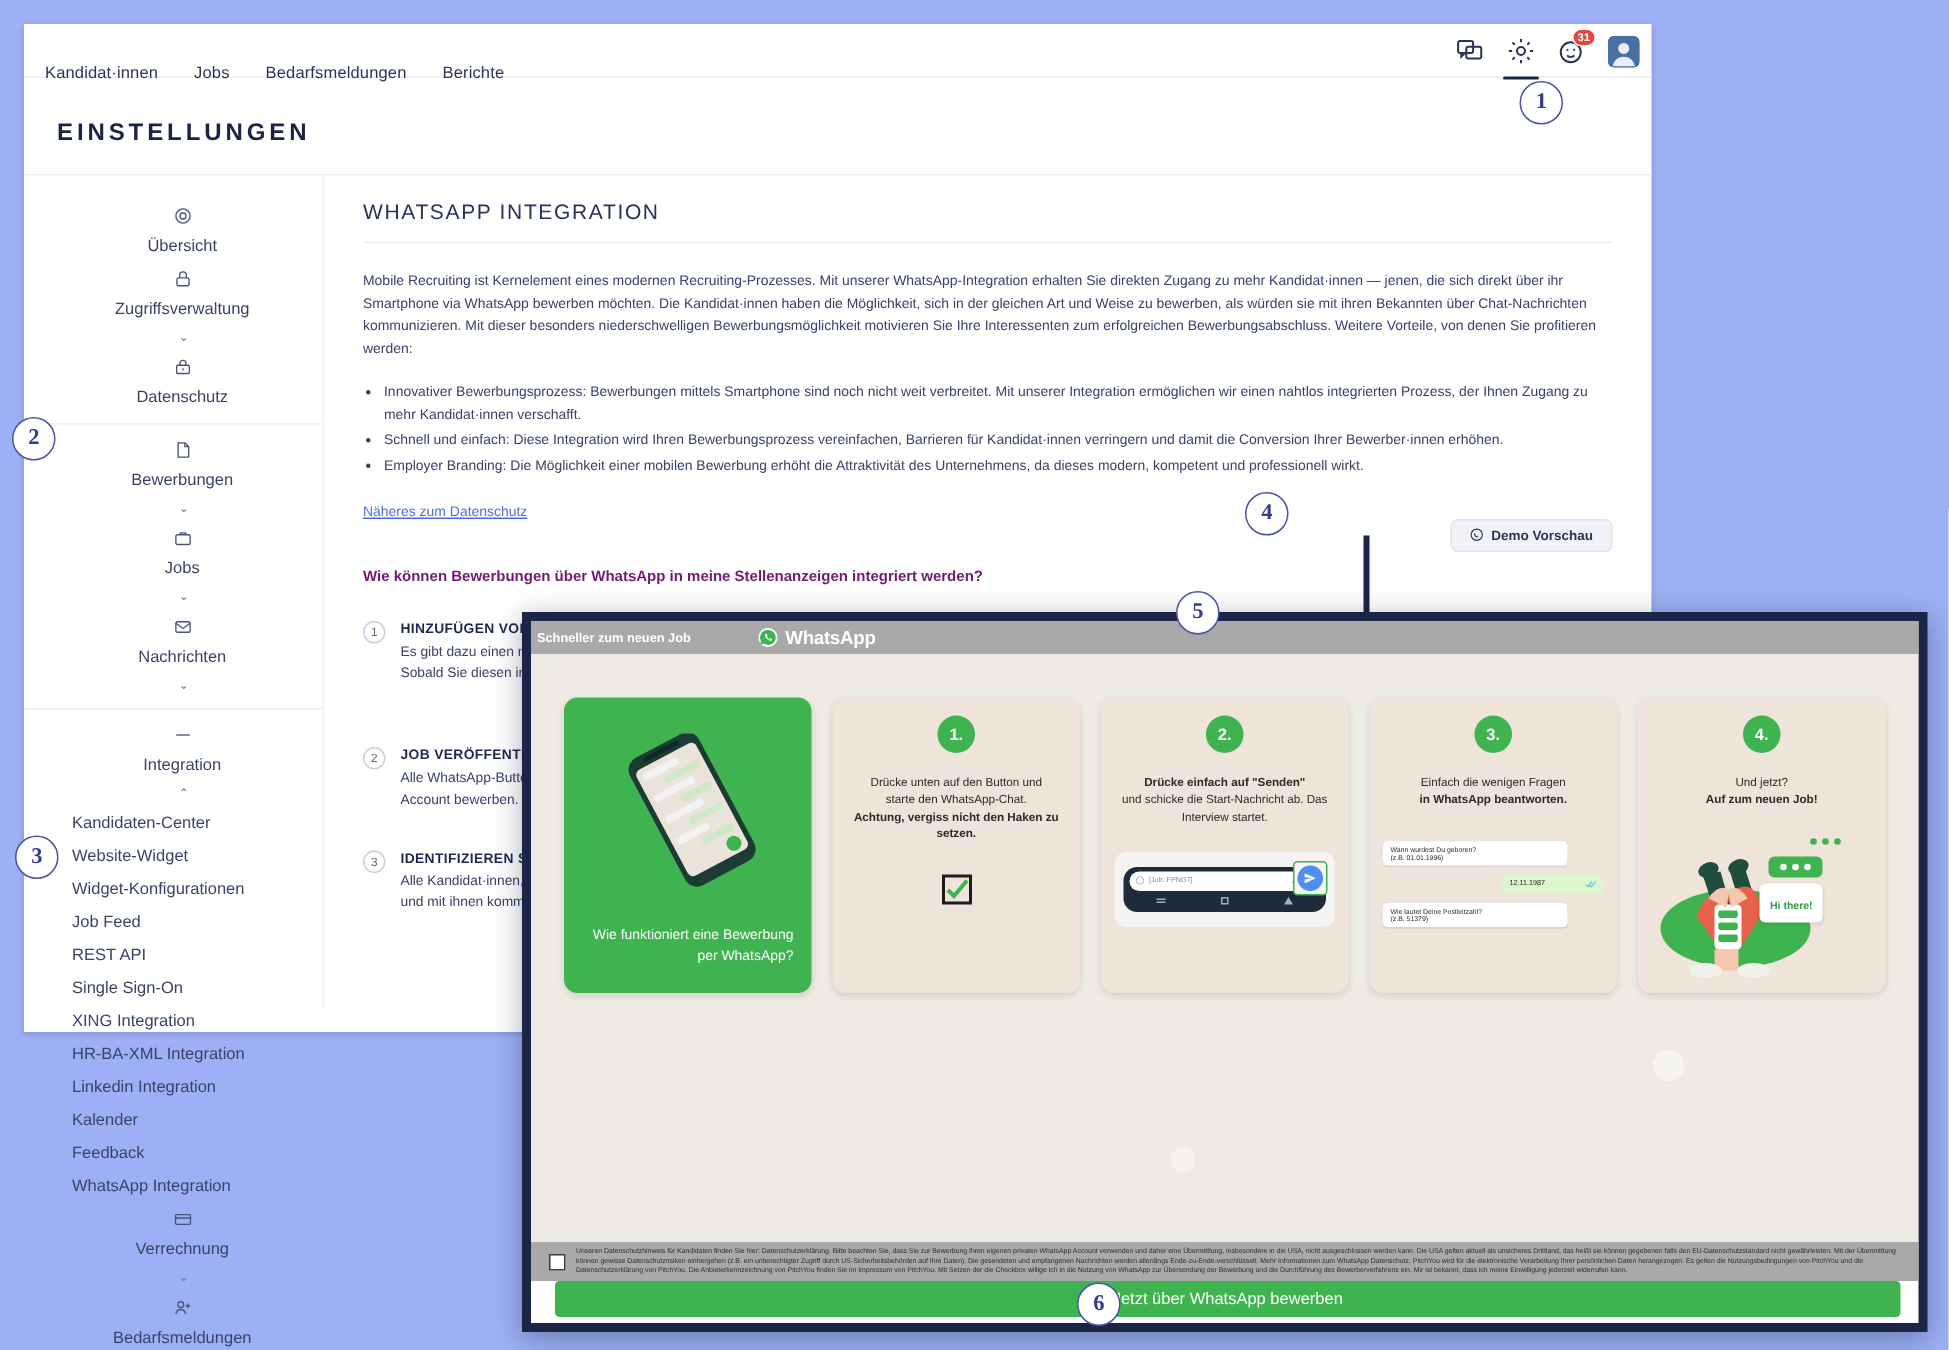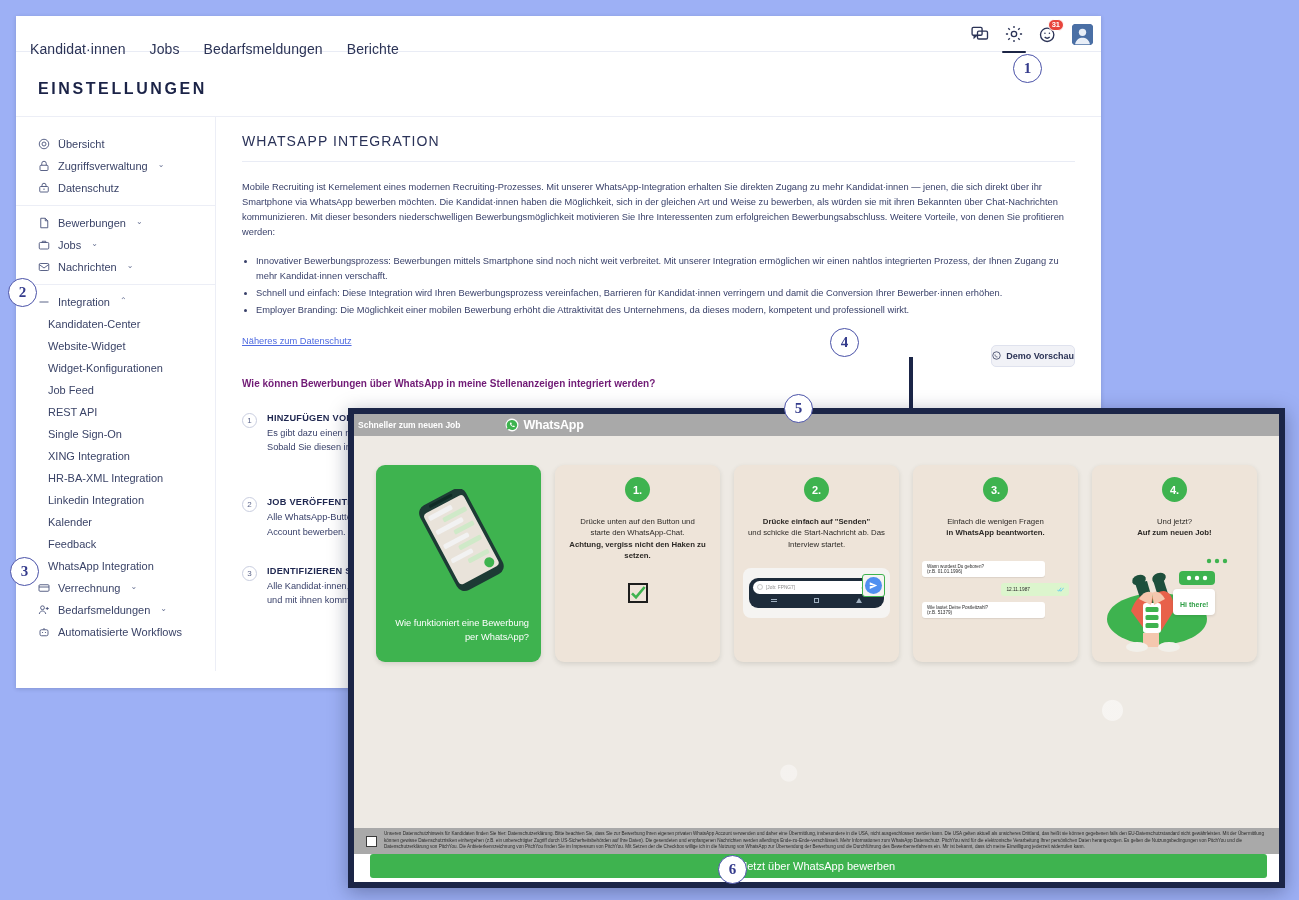--- a/index.html
+++ b/index.html
@@ -20,21 +20,21 @@
     box-shadow:0 1px 4px rgba(20,25,60,.18);
   }
 
   
   #topbar {
     height:36px; border-bottom:1px solid #e9ecf5;
     display:flex; align-items:center; padding:0 14px;
     position:relative;
   }
   .navlink {
-    font-size:14px; color:#2b3356; margin-right:24px;
+    font-size:11px; color:#2b3356; margin-right:24px;
     letter-spacing:.1px; cursor:pointer; white-space:nowrap;margin-top:31px;
   }
   #topbar-right {
     position:absolute; right:8px; top:0; height:36px;
     display:flex; align-items:center; gap:14px;
   }
   .tb-icon { position:relative; width:20px; height:20px; color:#2b3356; cursor:pointer;}
   .tb-icon svg { display:block; }
   #gear-wrap::after{
     content:""; position:absolute; left:-2px; right:-2px; bottom:-9px;
@@ -60,23 +60,23 @@
   #body-split { display:flex; border-top:1px solid #eceef6; height:555px; }
 
   
   #sidebar {
     width:200px; border-right:1px solid #eceef6; padding-top:10px;
     flex:0 0 200px;
   }
   .sb-group { padding:6px 0 6px 0; }
   .sb-group + .sb-group { border-top:1px solid #eceef6; }
   .sb-item {
-    display:flex; align-items:flex-start; gap:8px;
+    display:flex; align-items:center; gap:8px;
     padding:5px 10px 5px 22px; font-size:11px; color:#3a4367;
-    cursor:pointer; white-space:nowrap;
+    cursor:pointer; white-space:nowrap;flex-direction:column;
   }
   .sb-ico { width:12px; height:12px; flex:0 0 12px; color:#48527a; }
   .sb-ico svg{display:block;}
   .caret { font-size:8px; color:#6a7496; margin-left:2px; }
   .sb-sub {
     padding:5px 10px 5px 32px; font-size:11px; color:#3a4367; cursor:pointer;
     white-space:nowrap;
   }
 
   
@@ -94,21 +94,21 @@
     display:inline-block; margin-top:16px; font-size:9.3px;
     color:#4f6ae0; text-decoration:underline; cursor:pointer;
   }
   #ct-q {
     margin-top:30px; font-size:10px; font-weight:bold; color:#701a75;
   }
   #q-row { display:flex; align-items:flex-start; justify-content:space-between; }
   #demo-btn {
     flex:0 0 auto; display:flex; align-items:center; gap:5px;
     background:#f1f2f7; border:1px solid #dfe2ee; border-radius:5px;
-    font-size:9px; color:#2b3356; padding:5px 0; cursor:pointer;
+    font-size:9px; color:#2b3356; padding:5px 12px; cursor:pointer;
     margin-top:-3px; font-weight:bold;
   }
   .steps { margin-top:24px; }
   .step { display:flex; gap:10px; margin-bottom:26px; }
   .step-num {
     flex:0 0 15px; width:15px; height:15px; border-radius:50%;
     border:1px solid #c9cee0; color:#5b648a; font-size:8px;
     display:flex; align-items:center; justify-content:center;
   }
   .step-h { font-size:9.2px; font-weight:bold; color:#1f2750; letter-spacing:.25px;}

